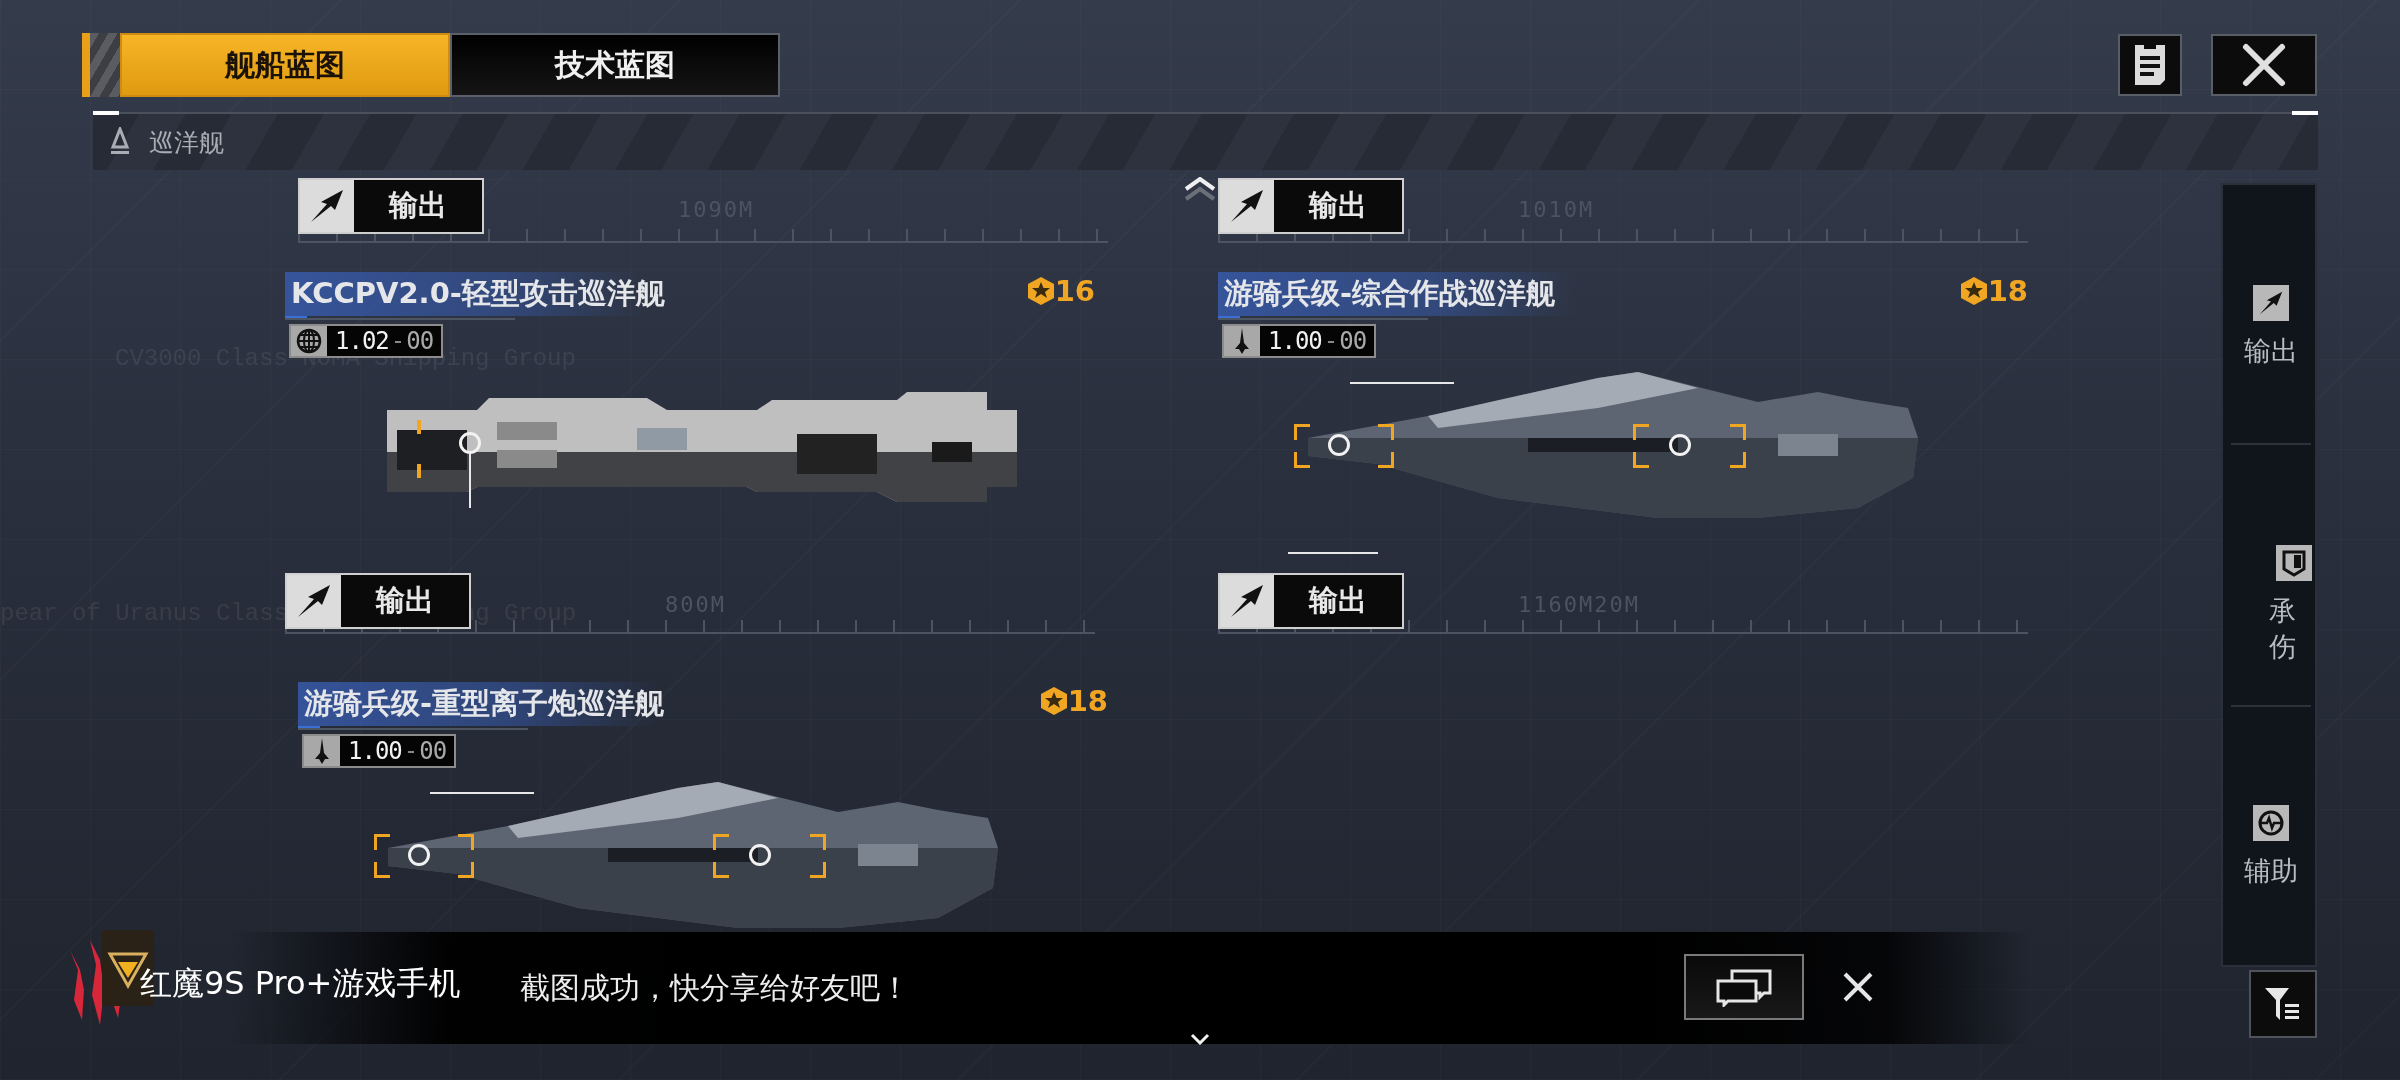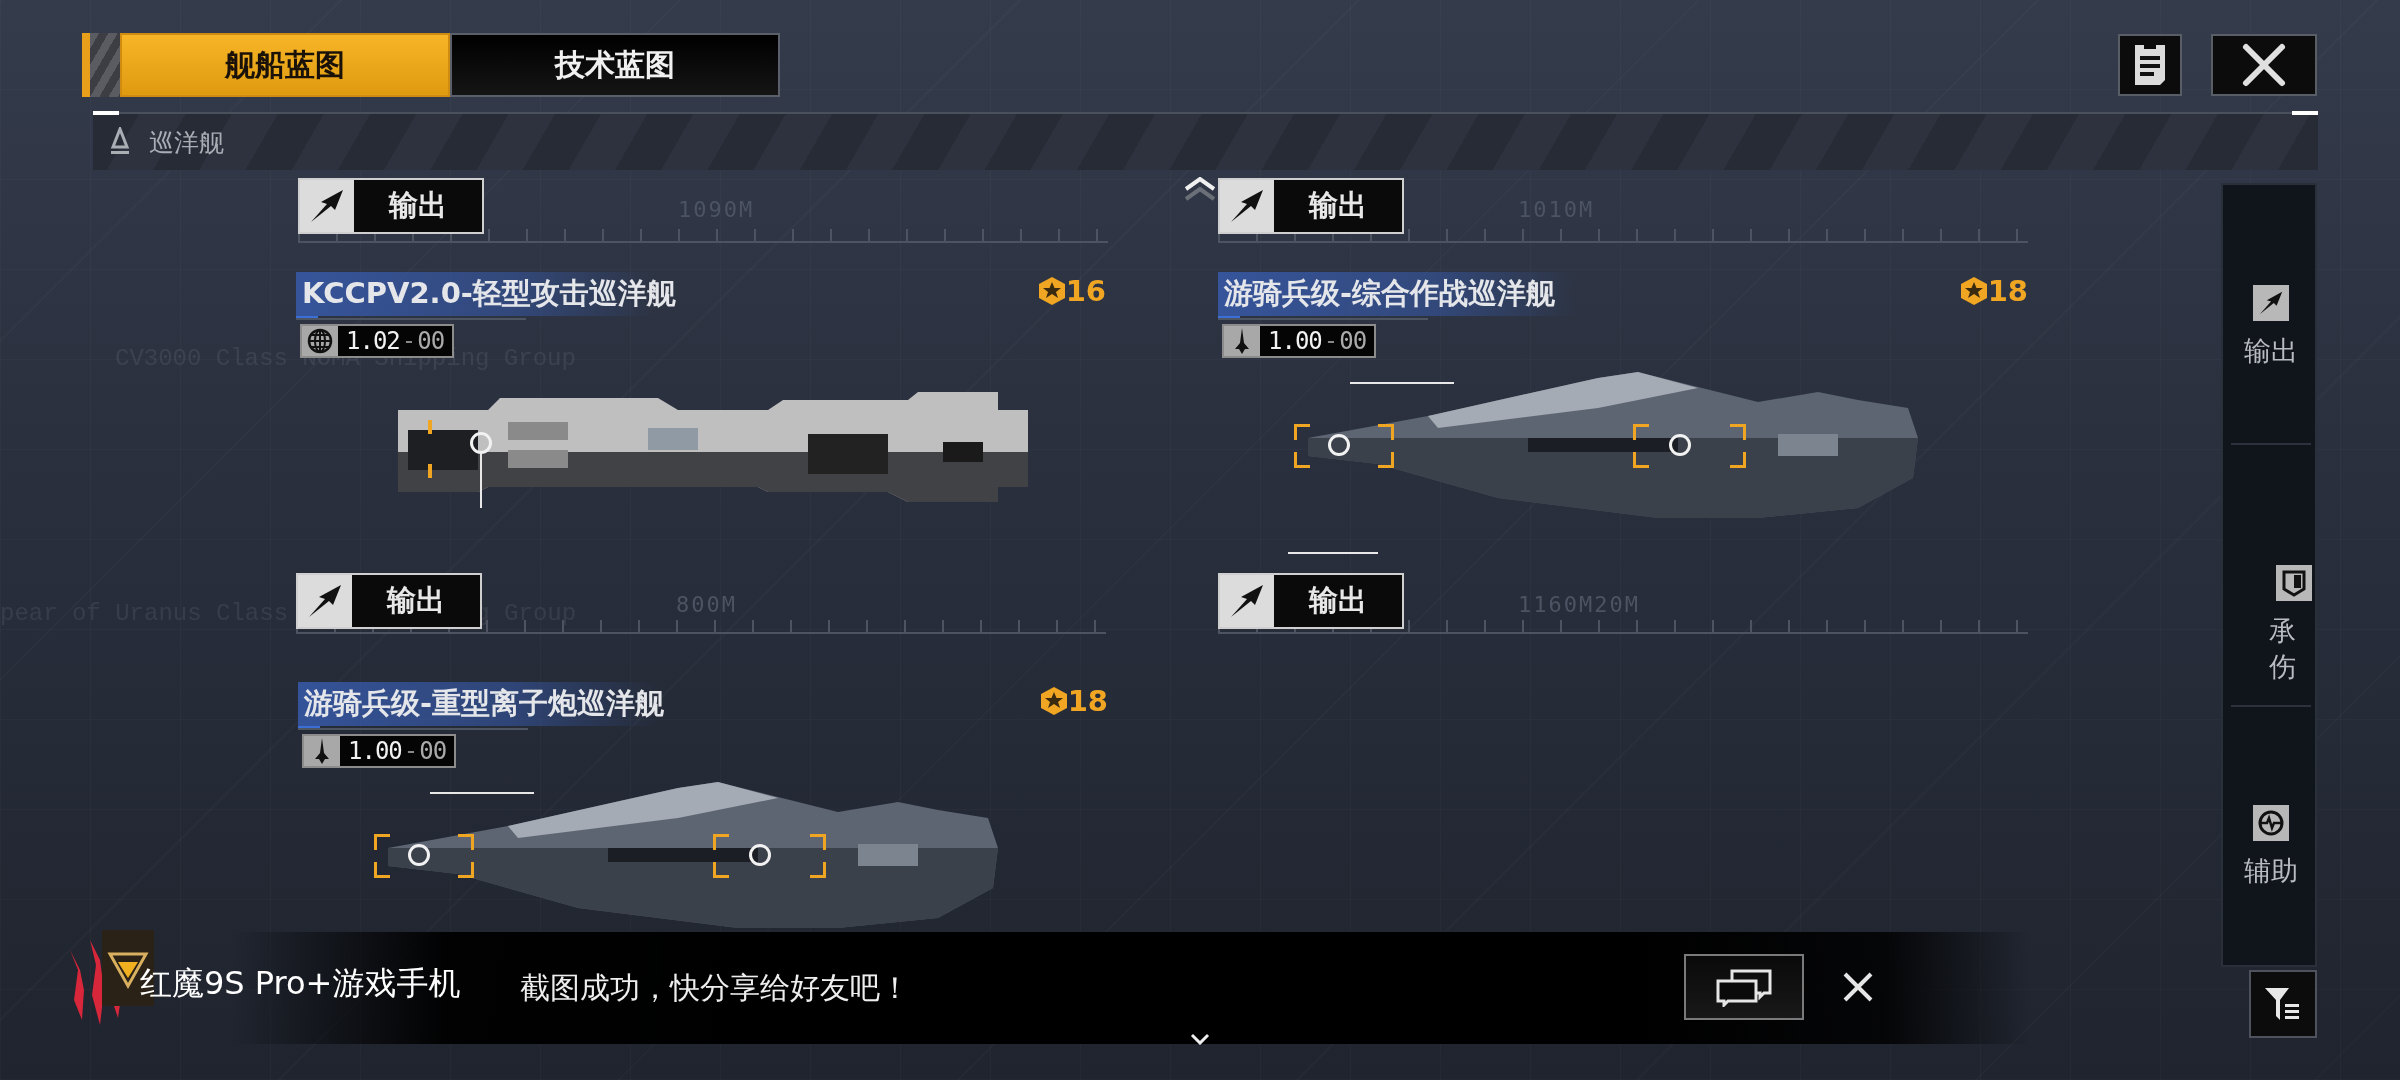--- a/index.html
+++ b/index.html
@@ -187,21 +187,21 @@
   <div class="output-btn" style="left:0;top:3px;">
     <div class="ico">
       <svg width="40" height="40" viewBox="0 0 40 40">
           <path d="M4 36 L20 18 L14 16 L36 4 L28 24 L24 20 Z" fill="#111"></path>
         </svg>
     </div>
     <div class="txt">输出</div>
   </div>
 </div>
 
-<div class="card" style="left:296px;top:268px;">
+<div class="card" style="left:285px;top:268px;">
   <div class="title-wrap" style="top:4px;">
     <div class="title-bg"></div>
     <span class="ship-title">KCCPV2.0-轻型攻击巡洋舰</span>
   </div>
   <div class="title-line" style="left:0;top:50px;width:230px;"></div>
   <div class="rank" style="top:6px;">
     <svg width="28" height="30" viewBox="0 0 28 30">
       <path d="M14 1 L27 8 V22 L14 29 L1 22 V8 Z" fill="#f0a623"></path>
       <path d="M14 6 L16.5 12 L23 12 L18 16 L20 22 L14 18 L8 22 L10 16 L5 12 L11.5 12 Z" fill="#3a2a10"></path>
     </svg>
@@ -358,21 +358,21 @@
 <div class="side-panel">
   <div class="side-item" style="top:100px;">
     <div class="sico">
       <svg width="28" height="28" viewBox="0 0 40 40">
           <path d="M4 36 L20 18 L14 16 L36 4 L28 24 L24 20 Z" fill="#111"></path>
         </svg>
     </div>
     <span class="slbl">输出</span>
   </div>
   <div class="side-divider" style="top:258px;"></div>
-  <div class="side-item" style="top:380px;padding-left:46px;">
+  <div class="side-item" style="top:360px;padding-left:46px;">
     <div class="sico">
       <svg width="26" height="28" viewBox="0 0 26 28">
           <path d="M3 3 H23 V20 L13 26 L3 20 Z" fill="none" stroke="#111" stroke-width="3"></path>
           <rect x="13" y="6" width="7" height="13" fill="#111"></rect>
         </svg>
     </div>
     <span class="slbl">承伤</span>
   </div>
   <div class="side-divider" style="top:520px;"></div>
   <div class="side-item" style="top:620px;">

